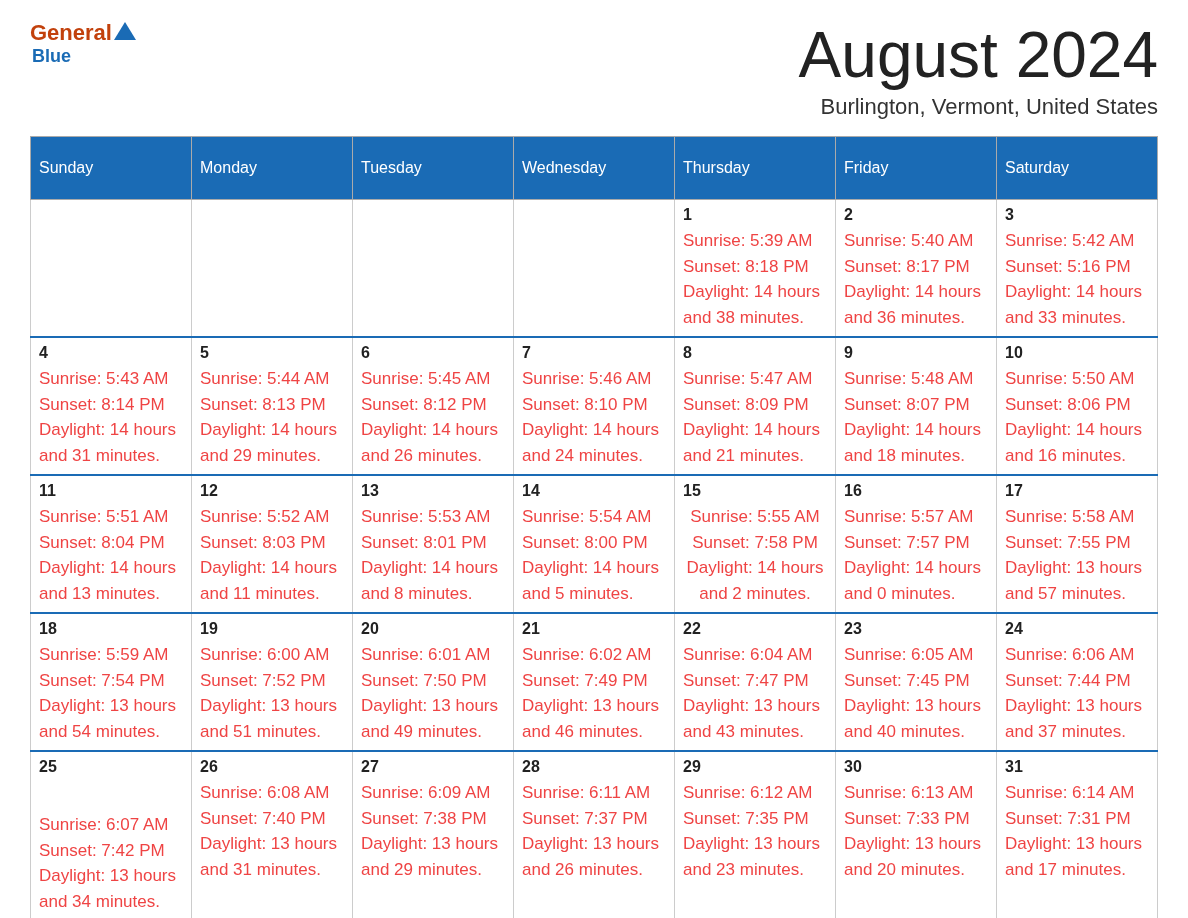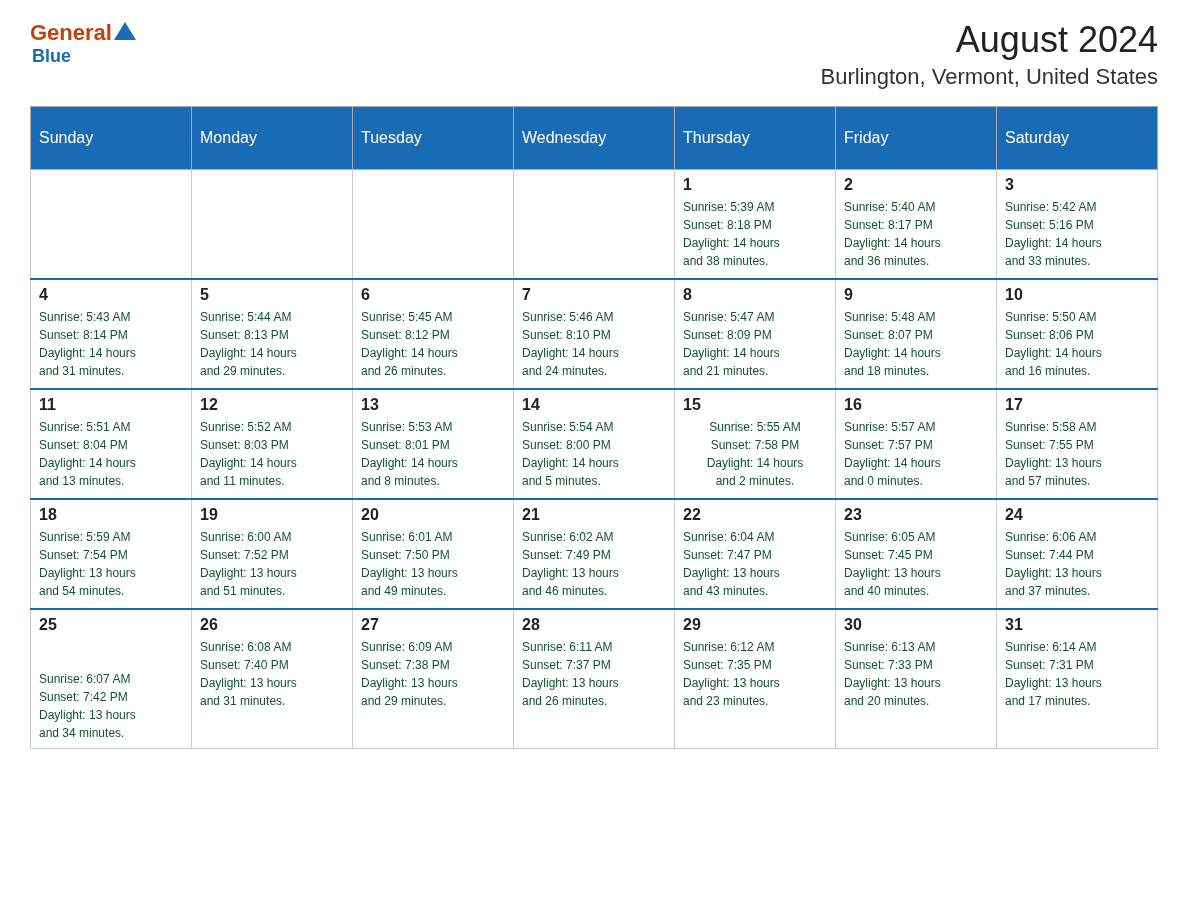--- a/index.html
+++ b/index.html
@@ -18,21 +18,21 @@
     }
     .logo-text-general {
       font-size: 22px;
       font-weight: bold;
       color: #c2410c;
     }
     .title-area {
       text-align: right;
     }
     .month-title {
-      font-size: 36px;
+      font-size: 64px;
       font-weight: normal;
       color: #222;
       line-height: 1.1;
     }
     .location-title {
       font-size: 22px;
       color: #333;
       margin-top: 4px;
     }
     .calendar-table {
@@ -59,22 +59,22 @@
       background: #fff;
     }
     .day-number {
       font-size: 16px;
       font-weight: bold;
       color: #222;
       margin-bottom: 4px;
       display: block;
     }
     .day-info {
-      font-size: 12px;
-      color: #14532d;
+      font-size: 17px;
+      color: #ef4444;
       line-height: 1.5;
     }
     .empty-cell {
       background: #f9f9f9;
     }
     .row-divider td {
       border-top: 2px solid #1a6bb5;
     }
     .logo-wrapper {
       display: flex;

